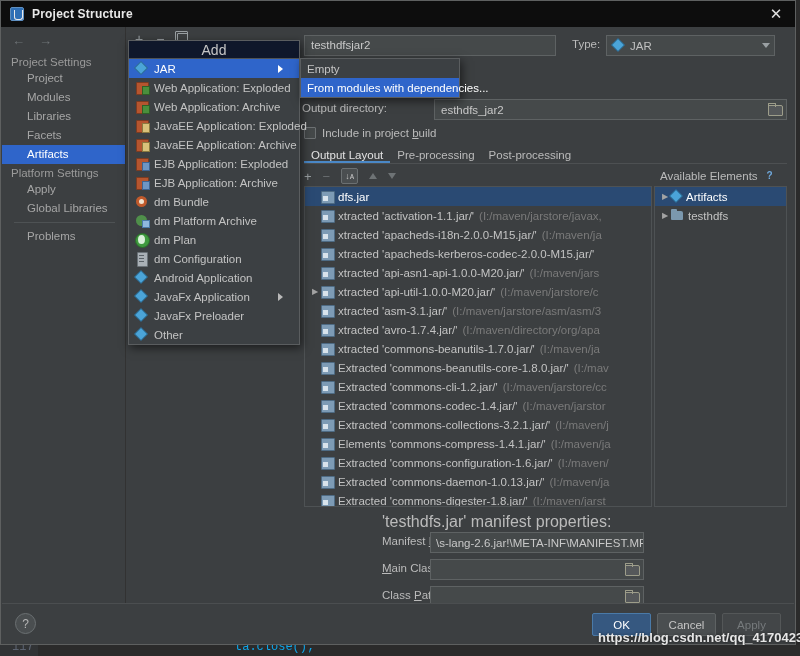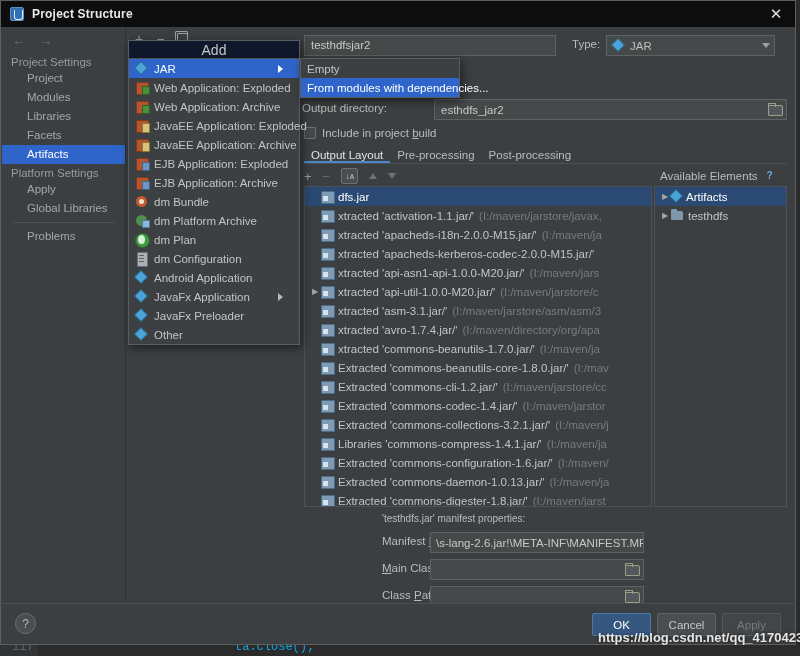--- a/index.html
+++ b/index.html
@@ -260,21 +260,21 @@
     background: #7b98ae; border-radius: 1px 2px 1px 1px;
   }
   .folder-b::after {
     content: ""; position: absolute; left: 0; top: 0px; width: 6px; height: 3px;
     background: #7b98ae; border-radius: 1px 1px 0 0;
   }
   .trow .pathtxt { color: #7a7a7a; margin-left: 5px; }
 
   
   .mf-title {
-    position: absolute; left: 256px; top: 486px; font-size: 10px; color: #bbbbbb; text-align: center;
+    position: absolute; left: 256px; top: 486px; font-size: 16px; color: #bbbbbb; text-align: center;
   }
   .mf-row { position: absolute; left: 256px; height: 21px; }
   .mf-row .mlabel {
     position: absolute; left: 0; top: 3px; font-size: 11.5px; color: #bbbbbb;
     white-space: nowrap;
   }
   .mf-row .mlabel u { text-decoration: underline; }
   .mf-field {
     position: absolute; left: 48px; width: 214px; height: 21px;
     background: #45494a; border: 1px solid #5e6263;
@@ -581,21 +581,21 @@
               </div>
               <div class="trow">
                 <span class="exp"></span>
                 <span class="jar-ico"></span>
                 <span>Extracted 'commons-collections-3.2.1.jar/'</span>
                 <span class="pathtxt">(I:/maven/j</span>
               </div>
               <div class="trow">
                 <span class="exp"></span>
                 <span class="jar-ico"></span>
-                <span>Libraries 'commons-compress-1.4.1.jar/'</span>
+                <span>Elements 'commons-compress-1.4.1.jar/'</span>
                 <span class="pathtxt">(I:/maven/ja</span>
               </div>
               <div class="trow">
                 <span class="exp"></span>
                 <span class="jar-ico"></span>
                 <span>Extracted 'commons-configuration-1.6.jar/'</span>
                 <span class="pathtxt">(I:/maven/</span>
               </div>
               <div class="trow">
                 <span class="exp"></span>

